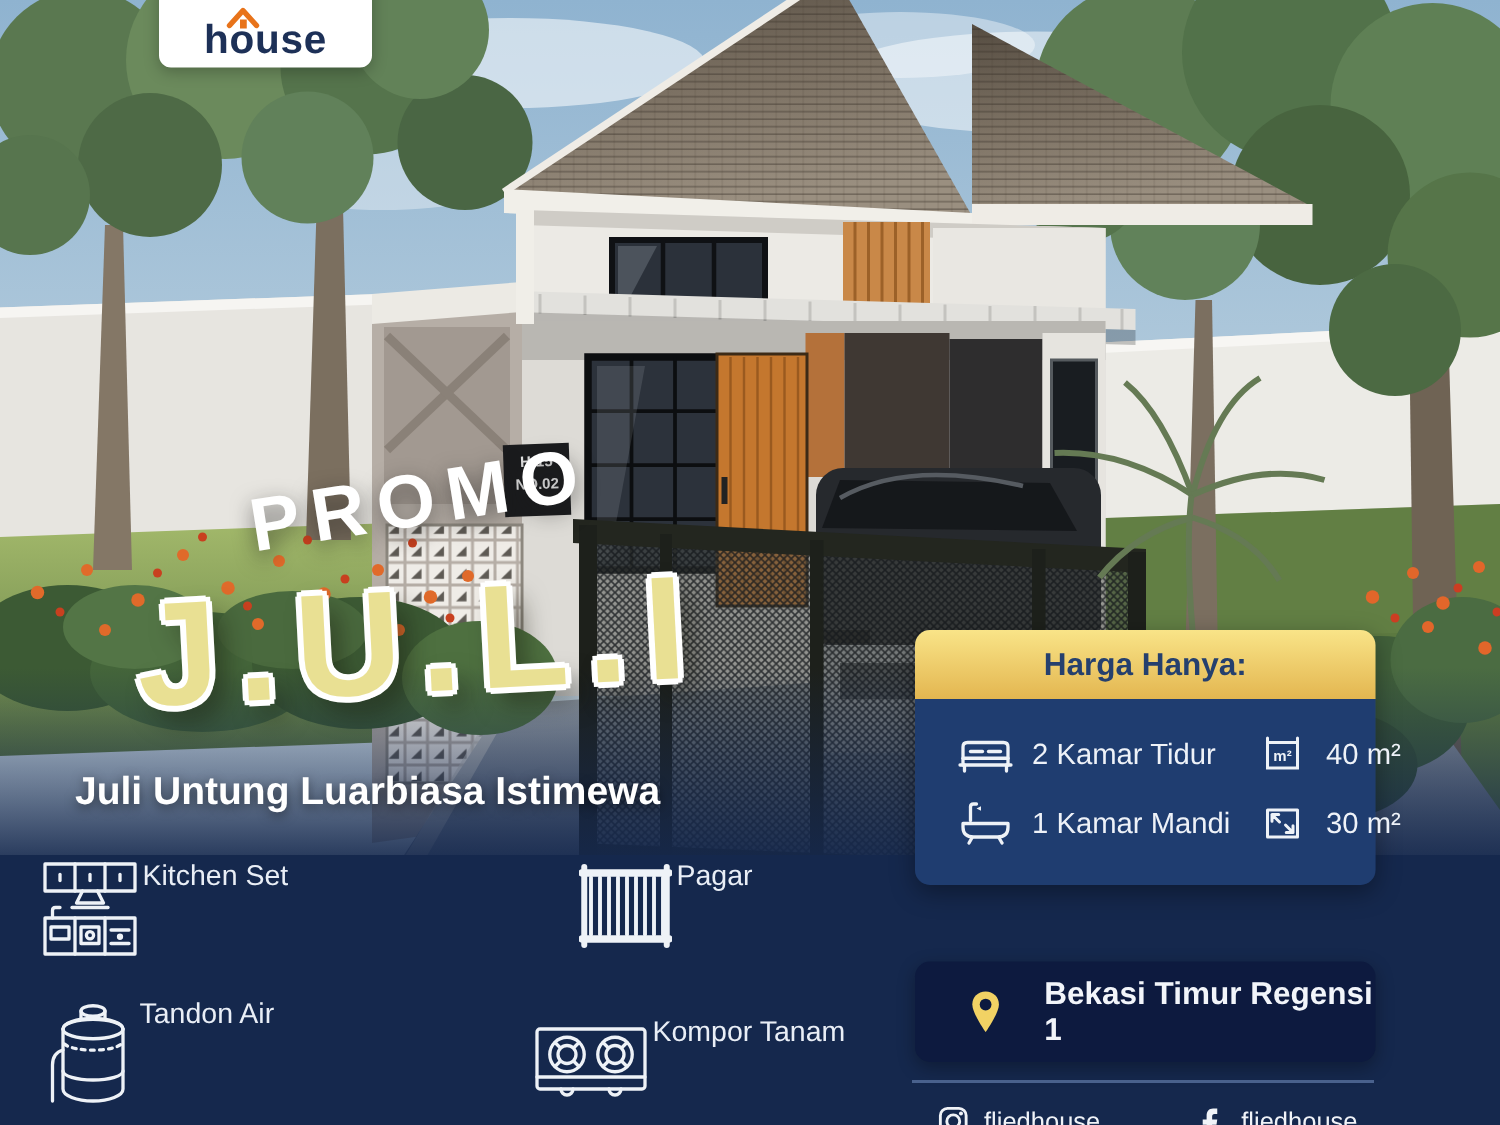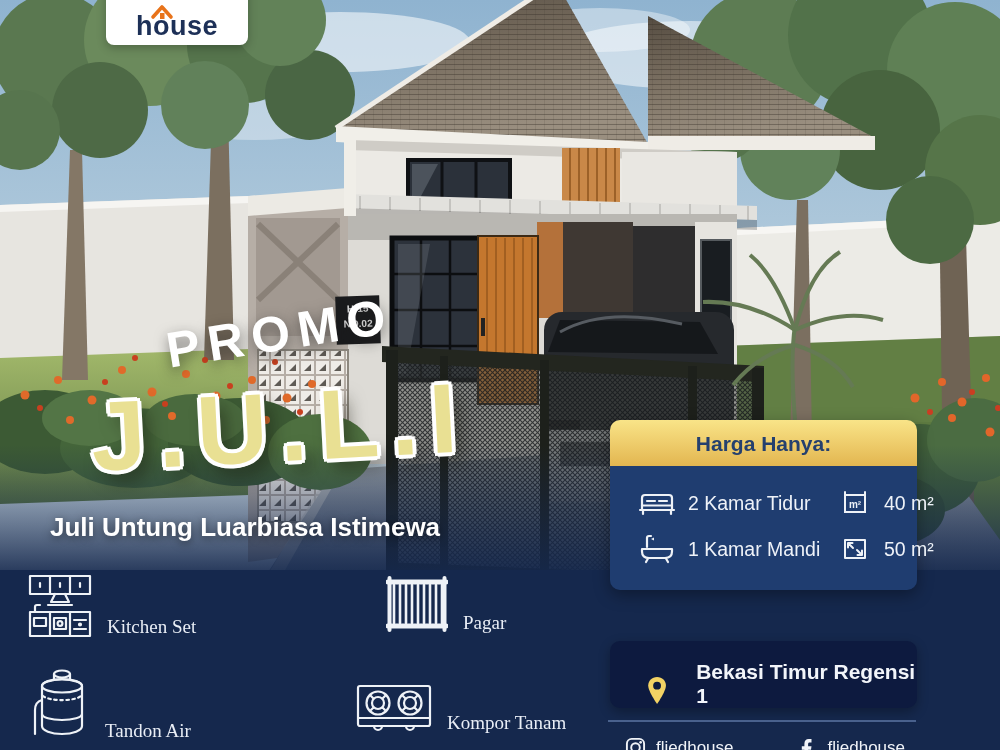--- a/index.html
+++ b/index.html
@@ -56,30 +56,30 @@
     display:grid;grid-template-columns:38px 138px 34px auto;
     grid-auto-rows:34px;column-gap:10px;row-gap:10px;align-items:center;
     padding:20px 10px 24px 28px;
     gap:12px;
   }
   .spec-label{font-size:19.5px;font-weight:500;color:#eef2f8;white-space:nowrap;}
   .spec-icon{display:flex;align-items:center;justify-content:center;}
   
   .loc-card{
     left:610px;top:641px;width:307px;height:67px;background:#0d1a3f;border-radius:10px;
-    display:flex;align-items:flex-end;padding-left:34px;gap:26px;box-sizing:border-box;
+    display:flex;align-items:center;padding-left:34px;gap:26px;box-sizing:border-box;
     box-shadow:0 4px 12px rgba(0,0,0,.3);
   }
   .loc-label{font-size:21px;font-weight:600;color:#f2f5fa;}
   
   .divider{left:608px;top:720px;width:308px;height:2px;background:rgba(125,155,205,.5);}
   .social-row{left:625px;top:737px;display:flex;gap:64px;color:#f0f3f8;}
   .social-item{display:flex;align-items:center;gap:10px;font-size:17px;font-weight:500;}
   
-  .amenity{display:flex;align-items:flex-end;gap:15px;color:#e9eef6;font-family:Liberation Serif, serif;}
+  .amenity{display:flex;align-items:flex-start;gap:3px;color:#e9eef6;}
   .amenity .label{font-size:19px;font-weight:500;white-space:nowrap;}
   #am-kitchen{left:28px;top:574px;}
   #am-ac{left:200px;top:570px;}
   #am-pagar{left:386px;top:574px;}
   #am-tandon{left:32px;top:666px;}
   #am-kanopi{left:202px;top:676px;}
   #am-kompor{left:356px;top:678px;}
 </style>
 </head>
 <body>
@@ -412,21 +412,21 @@
         </svg>
       </span>
       <span class="spec-label">1 Kamar Mandi</span>
       <span class="spec-icon">
         <svg width="28" height="28" viewBox="0 0 28 28" fill="none" stroke="#eef2f7" stroke-width="2" stroke-linecap="round" stroke-linejoin="round">
           <rect x="4" y="5" width="20" height="18"></rect>
           <path d="M12 13 L7 8 M7 8 h4.5 M7 8 v4.5"></path>
           <path d="M16 15 L21 20 M21 20 h-4.5 M21 20 v-4.5"></path>
         </svg>
       </span>
-      <span class="spec-label">50 m²</span>
+      <span class="spec-label">30 m²</span>
     </div>
   </div>
 
   <div class="abs loc-card">
     <svg width="28" height="34" viewBox="0 0 28 34">
       <path d="M14 2 C8.5 2 4.5 6 4.5 11.2 C4.5 17.5 14 31 14 31 C14 31 23.5 17.5 23.5 11.2 C23.5 6 19.5 2 14 2 Z" fill="#f2d264"></path>
       <circle cx="14" cy="11.3" r="4.2" fill="#0d1a3f"></circle>
     </svg>
     <span class="loc-label">Bekasi Timur Regensi 1</span>
   </div>

